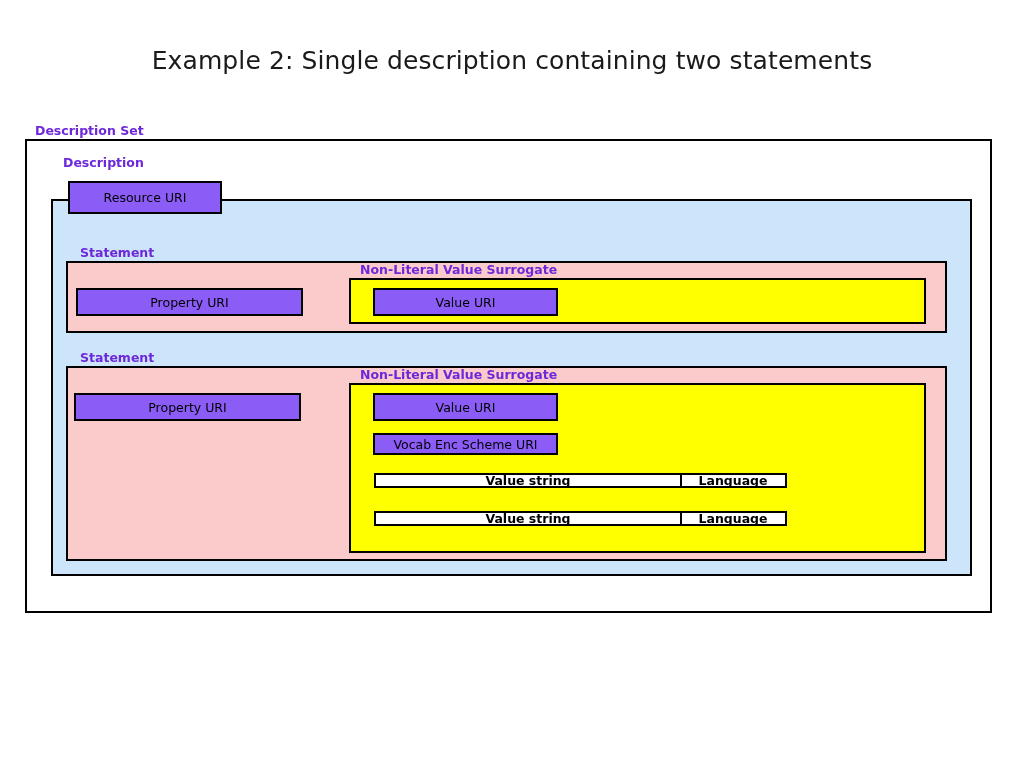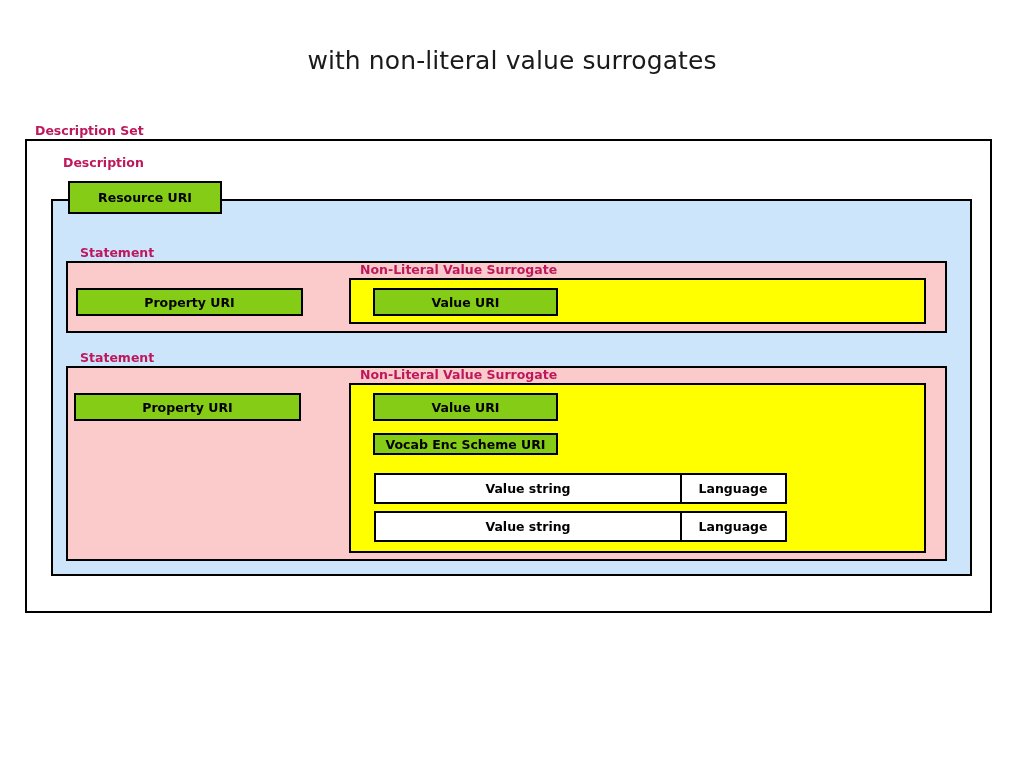--- a/index.html
+++ b/index.html
@@ -34,34 +34,34 @@
   
   .box {
     position: absolute;
     box-sizing: border-box;
     border: 2px solid #000000;
   }
   .caption {
     position: absolute;
     font-size: 12.5px;
     font-weight: bold;
-    color: #be185d;
+    color: #6d28d9;
     white-space: nowrap;
     line-height: 14px;
   }
   .wbox {
     position: absolute;
     box-sizing: border-box;
     border: 2.5px solid #000000;
-    background: #84cc16;
+    background: #8b5cf6;
     display: flex;
     align-items: center;
     justify-content: center;
     font-size: 12.5px;
-    font-weight: bold;
+    font-weight: normal;
     color: #000000;
     white-space: nowrap;
   }
 
   
   #description-set {
     left: 25px;
     top: 139px;
     width: 967px;
     height: 474px;
@@ -182,30 +182,30 @@
     box-sizing: border-box;
     border: 2.5px solid #000000;
     background: #ffffff;
     display: flex;
     align-items: center;
     justify-content: center;
     font-size: 12.5px;
     font-weight: bold;
     color: #000000;
     white-space: nowrap;
-    height: 31px;
+    height: 15px;
   }
   .literal-row .value-string { width: 308px; }
   .literal-row .language { width: 107px; margin-left: -2.5px; }
 </style>
 </head>
 <body>
 
 <div id="title">
-  <span class="line">with non-literal value surrogates</span>
+  <span class="line">Example 2: Single description containing two statements</span>
 </div>
 
 <div class="caption" id="caption-description-set">Description Set</div>
 
 <div class="box" id="description-set"></div>
 
 <div class="caption" id="caption-description">Description</div>
 
 <div class="box" id="description"></div>
 

